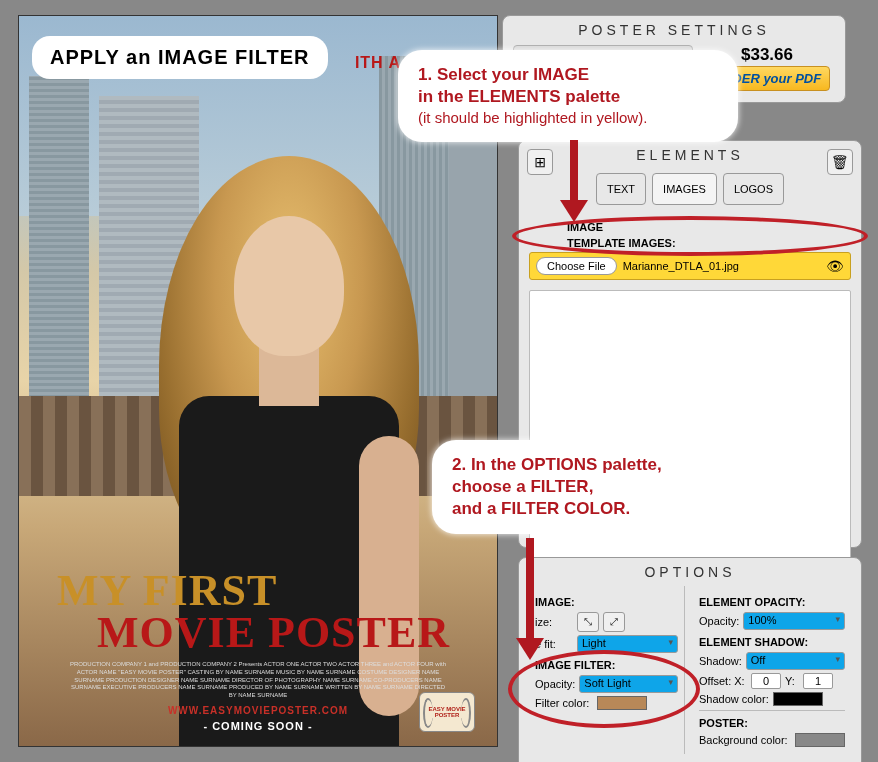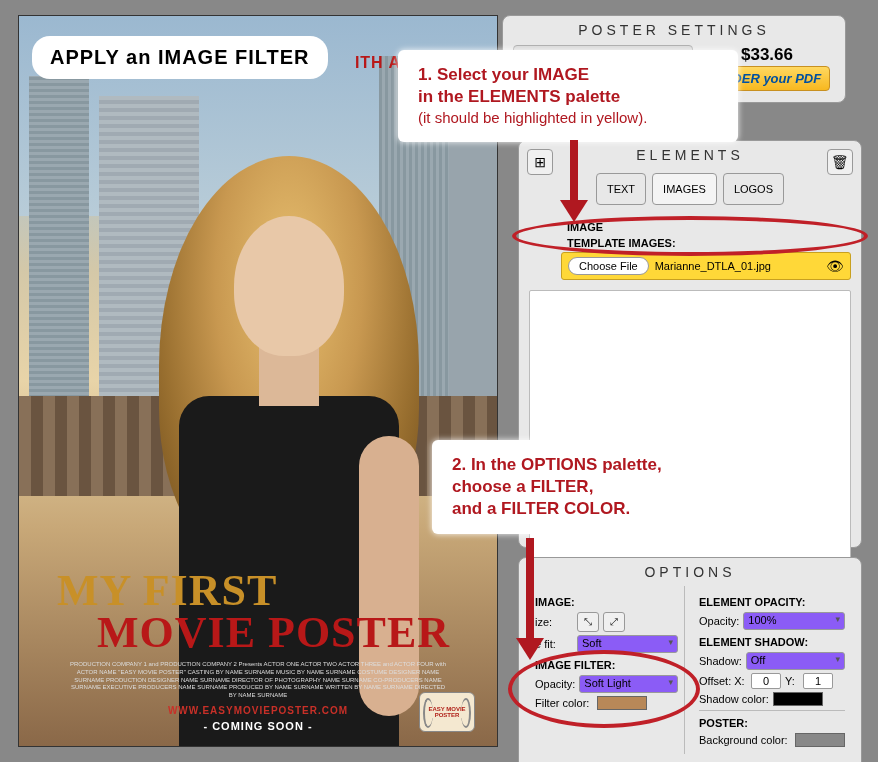--- a/index.html
+++ b/index.html
@@ -46,45 +46,45 @@
 
 .elements-panel { left: 518px; top: 140px; width: 344px; height: 408px; }
 .icon-btn { position: absolute; width: 26px; height: 26px; border: 1px solid #999; border-radius: 4px; background: #f0f0f0; display: flex; align-items: center; justify-content: center; font-size: 14px; cursor: pointer; }
 .add-btn { left: 8px; top: 8px; }
 .trash-btn { right: 8px; top: 8px; }
 .tabs { display: flex; justify-content: center; gap: 6px; padding: 4px 0 8px; }
 .tab { border: 1px solid #999; border-radius: 4px; padding: 9px 10px; background: #e8e8e8; font-size: 11px; cursor: pointer; }
 .tab.active { background: #f4f4f4; }
 .elem-body { padding: 4px 10px; font-size: 11px; }
 .elem-label { font-weight: bold; margin-top: 4px; padding-left: 38px; }
-.file-row { background: #ffd838; border: 1px solid #c8a020; border-radius: 3px; padding: 4px 6px; display: flex; align-items: center; gap: 6px; margin-top: 3px; margin-left: 32px; }
+.file-row { background: #ffd838; border: 1px solid #c8a020; border-radius: 3px; padding: 4px 6px; display: flex; align-items: center; gap: 6px; margin-top: 3px; }
 .choose-btn { background: #fff; border: 1px solid #999; border-radius: 10px; padding: 2px 10px; font-size: 11px; cursor: pointer; }
 .filename { flex: 1; font-size: 11px; }
 .eye { font-size: 14px; }
 .elem-list { background: #fff; border: 1px solid #bbb; height: 280px; margin: 6px 10px 10px; border-radius: 2px; }
 
 .options-panel { left: 518px; top: 557px; width: 344px; height: 239px; }
 .opt-cols { display: flex; padding: 0 10px 6px; gap: 8px; }
 .opt-col { flex: 1; padding: 4px 6px; font-size: 11px; }
 .opt-col.left { border-right: 1px solid #bbb; }
 .opt-h { font-weight: bold; margin: 6px 0 4px; font-size: 11px; }
 .opt-row { display: flex; align-items: center; gap: 4px; margin: 3px 0; font-size: 11px; }
 .opt-row label { min-width: 38px; }
-.sel { flex: 1; border: 1px solid #999; border-radius: 3px; background: #8b5cf6; padding: 1px 4px; font-size: 11px; height: 18px; position: relative; }
+.sel { flex: 1; border: 1px solid #999; border-radius: 3px; background: #0ea5e9; padding: 1px 4px; font-size: 11px; height: 18px; position: relative; }
 .sel::after { content: "▾"; position: absolute; right: 4px; top: 1px; font-size: 9px; color: #555; }
 .mini-input { width: 30px; border: 1px solid #999; border-radius: 2px; padding: 1px 3px; font-size: 11px; background: #fff; text-align: center; }
 .icon-sq { width: 22px; height: 20px; border: 1px solid #999; border-radius: 3px; background: #f0f0f0; display: inline-flex; align-items: center; justify-content: center; font-size: 10px; }
 .swatch { width: 50px; height: 14px; border: 1px solid #666; display: inline-block; }
 .swatch.brown { background: #b88858; }
 .swatch.black { background: #000; }
 .swatch.gray { background: #888; }
 hr.opt-div { border: none; border-top: 1px solid #bbb; margin: 4px 0; }
 
 .callout { position: absolute; background: #fff; border-radius: 24px; padding: 14px 20px; filter: drop-shadow(0 0 3px rgba(255,255,255,0.9)); }
-.callout-bumpy { border-radius: 6px; }
+.callout-bumpy { border-radius: 24px; }
 .callout-title { color: #b01820; font-weight: bold; font-size: 17px; line-height: 1.3; }
 .callout-sub { color: #b01820; font-size: 15px; line-height: 1.3; }
 .tut-header { position: absolute; left: 32px; top: 36px; background: #fff; padding: 10px 18px; border-radius: 18px; font-size: 20px; font-weight: bold; letter-spacing: 1px; }
 
 .arrow-down { position: absolute; }
 .arrow-line { width: 8px; background: #b01820; margin: 0 auto; }
 .arrow-head { width: 0; height: 0; border-left: 14px solid transparent; border-right: 14px solid transparent; border-top: 22px solid #b01820; margin: 0 auto; }
 
 .highlight-oval { position: absolute; border: 4px solid #c02028; border-radius: 50%; pointer-events: none; }
 </style>
@@ -161,21 +161,21 @@
   <div class="opt-cols">
     <div class="opt-col left">
       <div class="opt-h">IMAGE:</div>
       <div class="opt-row">
         <label>ize:</label>
         <span class="icon-sq">⤡</span>
         <span class="icon-sq">⤢</span>
       </div>
       <div class="opt-row">
         <label>e fit:</label>
-        <div class="sel">Soft</div>
+        <div class="sel">Light</div>
       </div>
       <div class="opt-h">IMAGE FILTER:</div>
       <div class="opt-row">
         <label>Opacity:</label>
         <div class="sel">Soft Light</div>
       </div>
       <div class="opt-row">
         <label style="min-width:58px">Filter color:</label>
         <span class="swatch brown"></span>
       </div>

